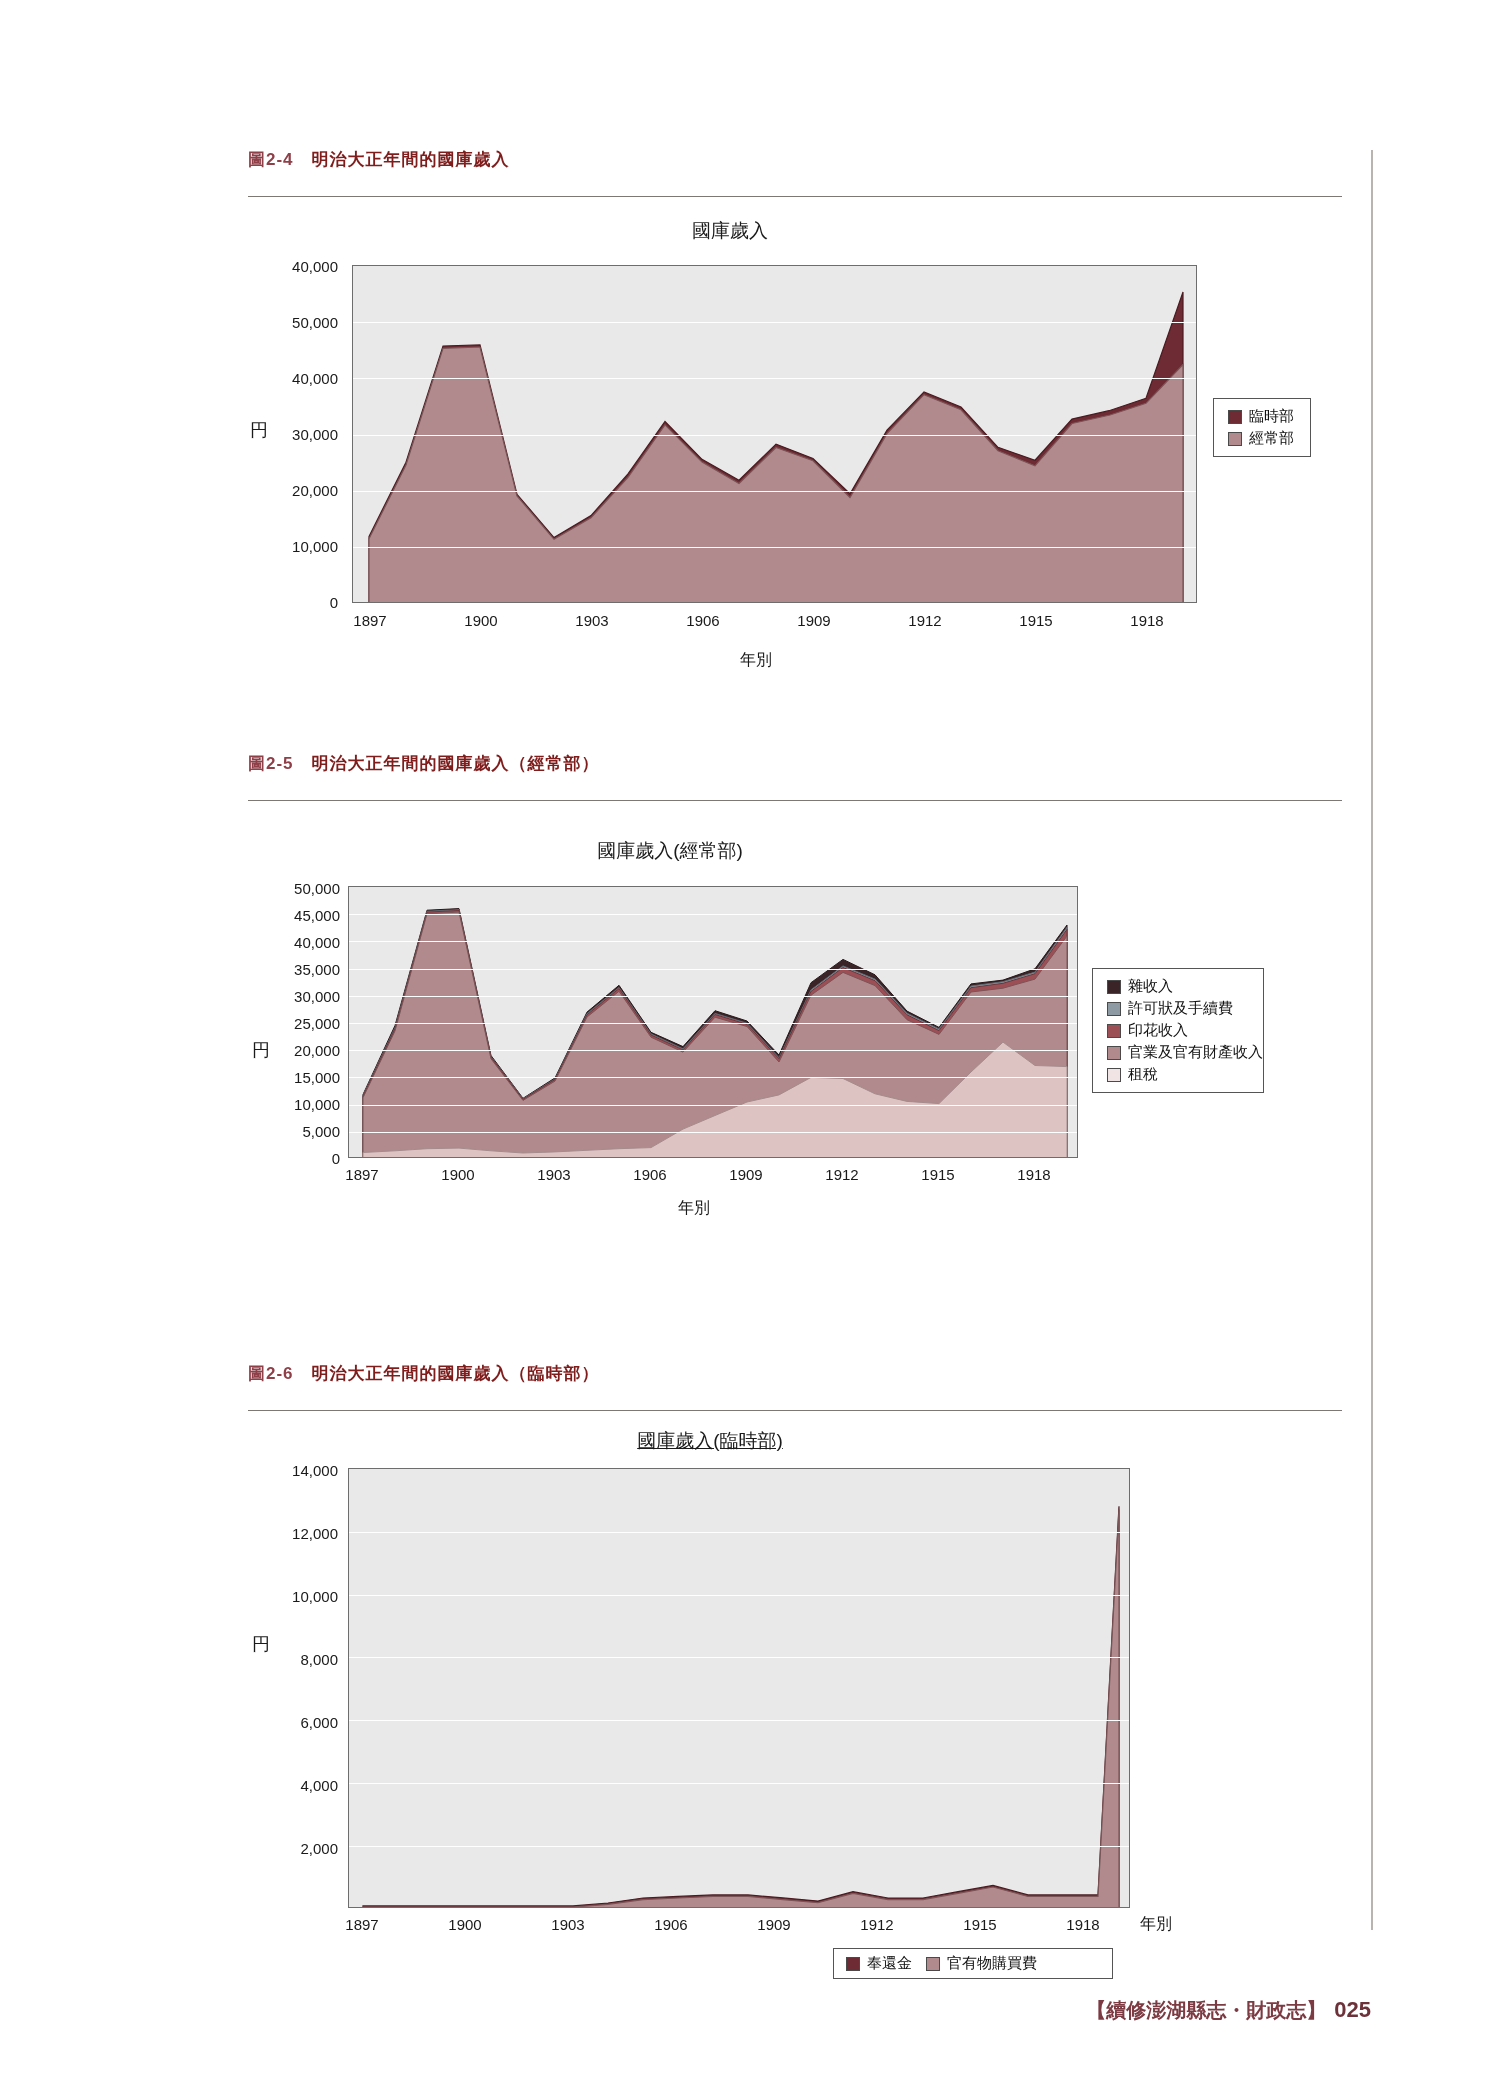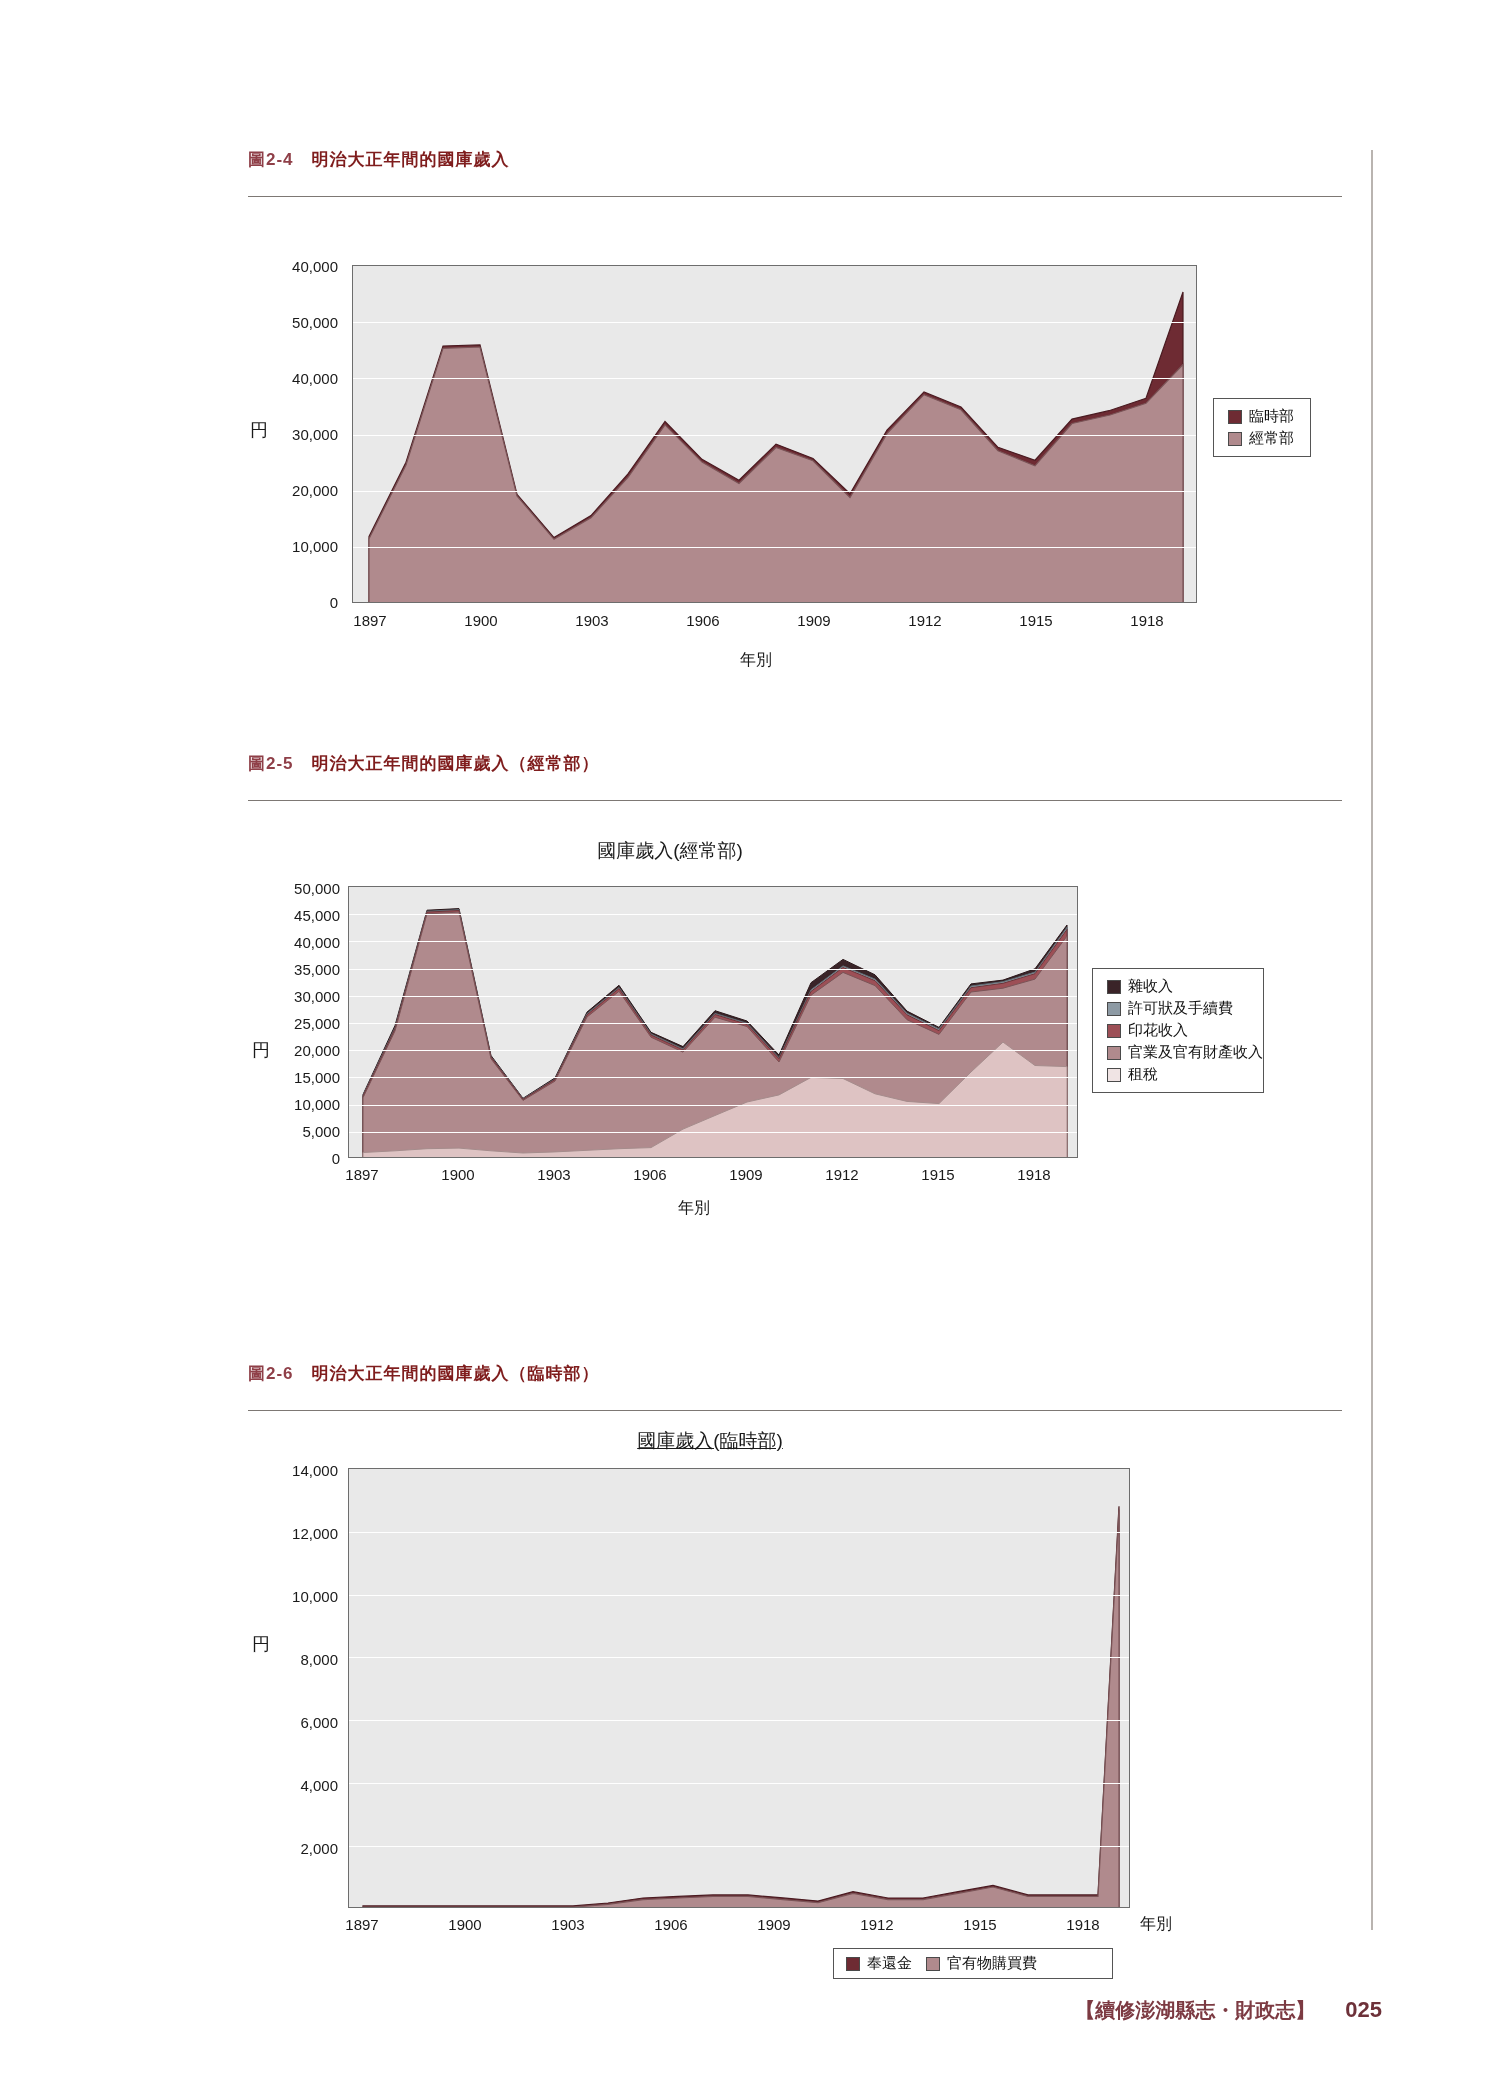--- a/index.html
+++ b/index.html
@@ -58,40 +58,41 @@
     font-size:15px; color:#111;
     padding:5px 14px;
   }
   .legend-row { display:flex; align-items:center; margin:3px 0; white-space:nowrap; }
   .legend-swatch {
     width:12px; height:12px; margin-right:7px; border:1px solid #4a4a4a;
     flex:0 0 auto;
   }
   .legend-h { display:flex; align-items:center; gap:14px; padding:5px 12px; }
   .footer {
-    position:absolute; right:118px; bottom:70px;
+    position:absolute; right:129px; bottom:70px;
     font-size:20px; font-weight:bold; color:#7c3a42;
-    display:flex; align-items:baseline; gap:30px;
+    display:flex; align-items:baseline; gap:8px;
   }
   .footer .pg { color:#6d3139; font-size:22px; }
   svg { display:block; }
 </style>
 </head>
 <body>
 
 <div class="page">
 
   <div class="right-rule"></div>
 
   <div class="fig-head" style="left:248px; top:148px;">
     <span class="fig-num">圖2-4</span>
     <span class="fig-title">明治大正年間的國庫歲入</span>
   </div>
   <div class="fig-rule" style="left:248px; top:196px; width:1094px;"></div>
 
+  <div class="chart-title" style="left:420px; top:218px; width:620px;">國庫歲入</div>
 
   <div class="axis-ylabel" style="left:250px; top:418px;">円</div>
 
   <div class="ytick" style="left:258px; top:258px; width:80px;">40,000</div>
   <div class="ytick" style="left:258px; top:314px; width:80px;">50,000</div>
   <div class="ytick" style="left:258px; top:370px; width:80px;">40,000</div>
   <div class="ytick" style="left:258px; top:426px; width:80px;">30,000</div>
   <div class="ytick" style="left:258px; top:482px; width:80px;">20,000</div>
   <div class="ytick" style="left:258px; top:538px; width:80px;">10,000</div>
   <div class="ytick" style="left:258px; top:594px; width:80px;">0</div>

